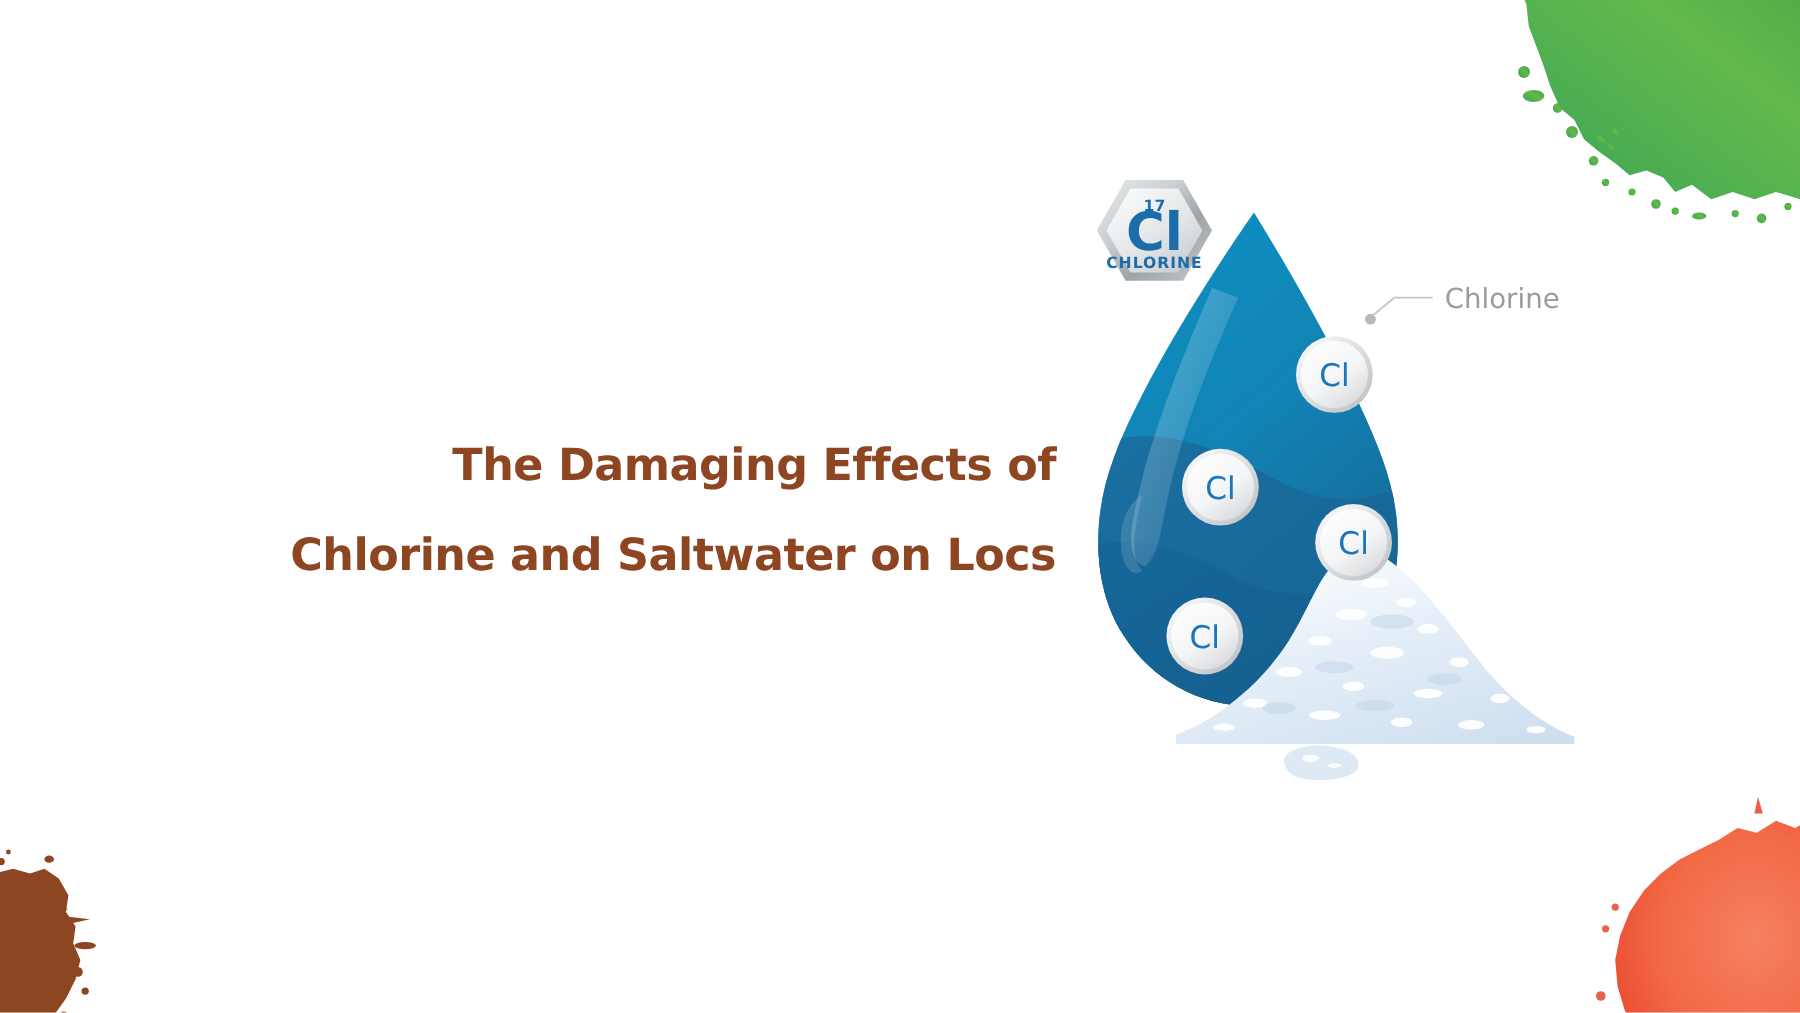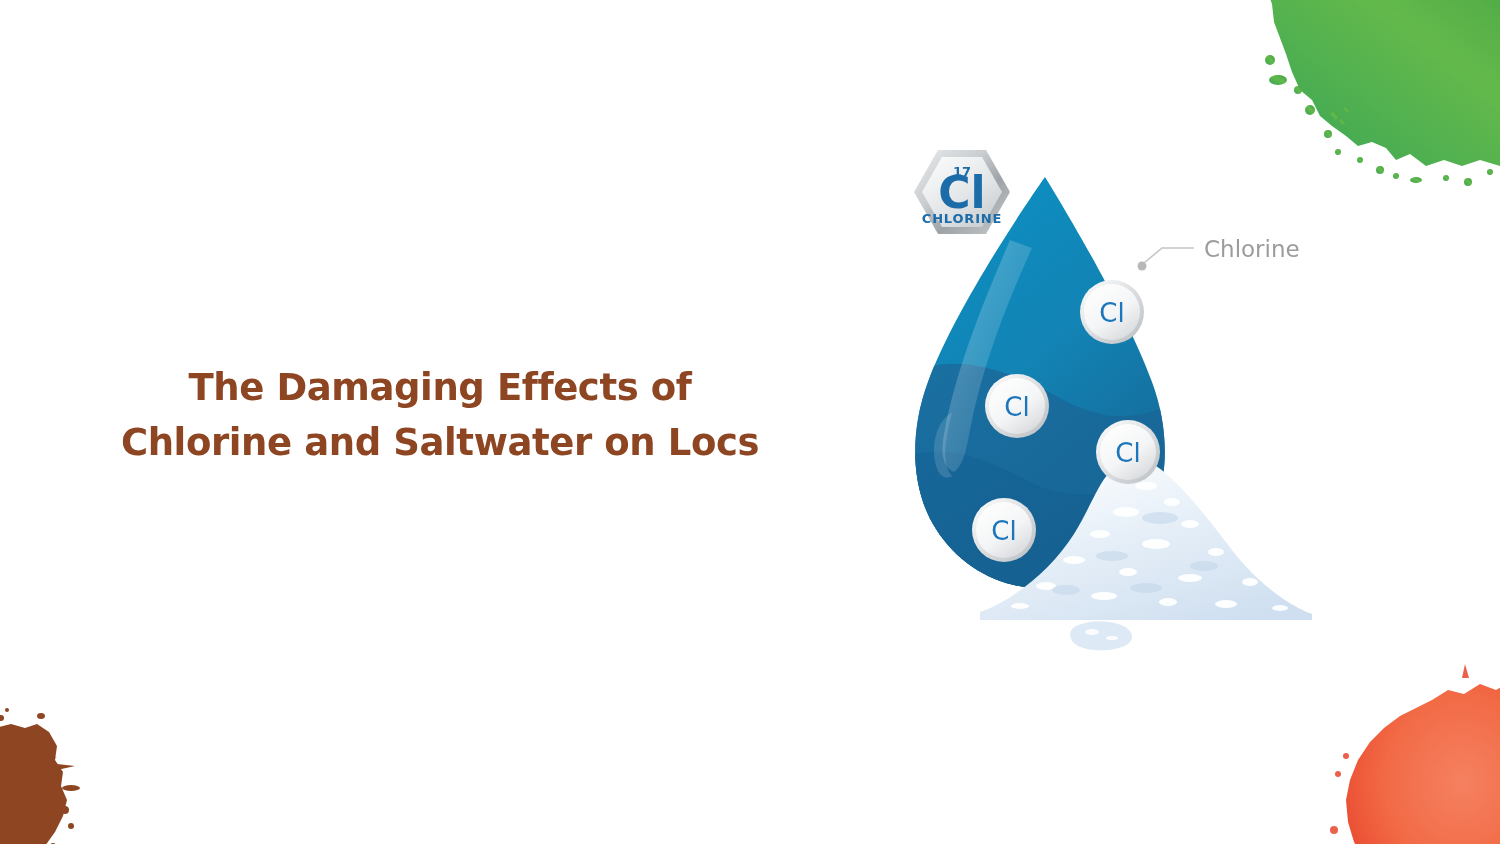--- a/index.html
+++ b/index.html
@@ -48,20 +48,21 @@
     width: 880px;
     text-align: center;
   }
   .title-line {
     font-family: "DejaVu Sans", sans-serif;
     font-weight: bold;
     font-size: 37px;
     line-height: 55px;
     letter-spacing: -0.4px;
     white-space: nowrap;
+    text-align: right;
   }
 
   
   #illustration {
     position: absolute;
     left: 860px;
     top: 120px;
     width: 520px;
     height: 570px;
   }
@@ -170,21 +171,21 @@
         <circle cx="126" cy="132" r="3"></circle>
         <circle cx="108" cy="152" r="3"></circle>
         <circle cx="92" cy="168" r="4"></circle>
         <circle cx="78" cy="178" r="3"></circle>
       </g>
     </svg>
   </div>
 
   <div id="title-block">
     <div class="title-line" style="color: rgb(141, 69, 34);">The Damaging Effects of</div>
-    <div class="title-line" style="color: rgb(141, 69, 34);">Chlorine and Saltwater on Locs</div>
+    <div class="title-line" style="color: rgb(141, 69, 34); margin-top: 20px;">Chlorine and Saltwater on Locs</div>
   </div>
 
   <div id="illustration">
     <svg viewBox="0 0 520 570" width="520" height="570">
       <defs>
 
         <linearGradient id="dropGrad" x1="0.25" y1="0" x2="0.75" y2="1">
           <stop offset="0%" stop-color="#0d8fc1"></stop>
           <stop offset="45%" stop-color="#1283b4"></stop>
           <stop offset="100%" stop-color="#17618f"></stop>

